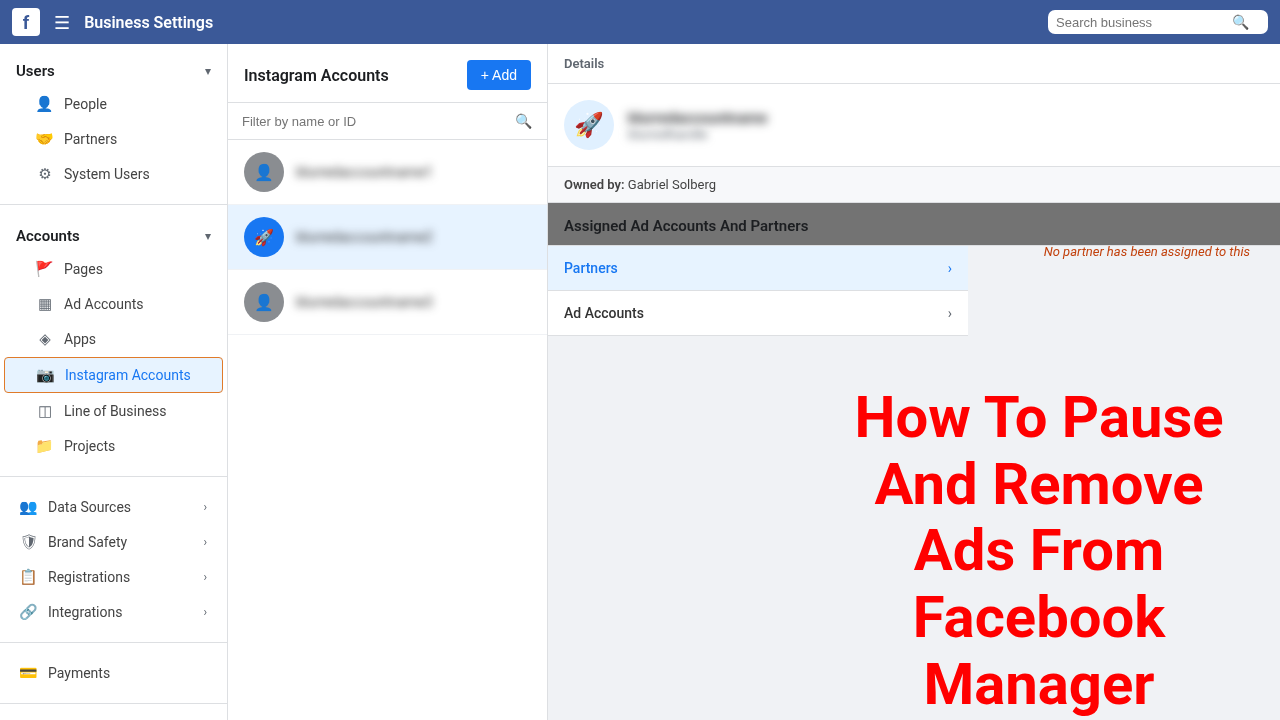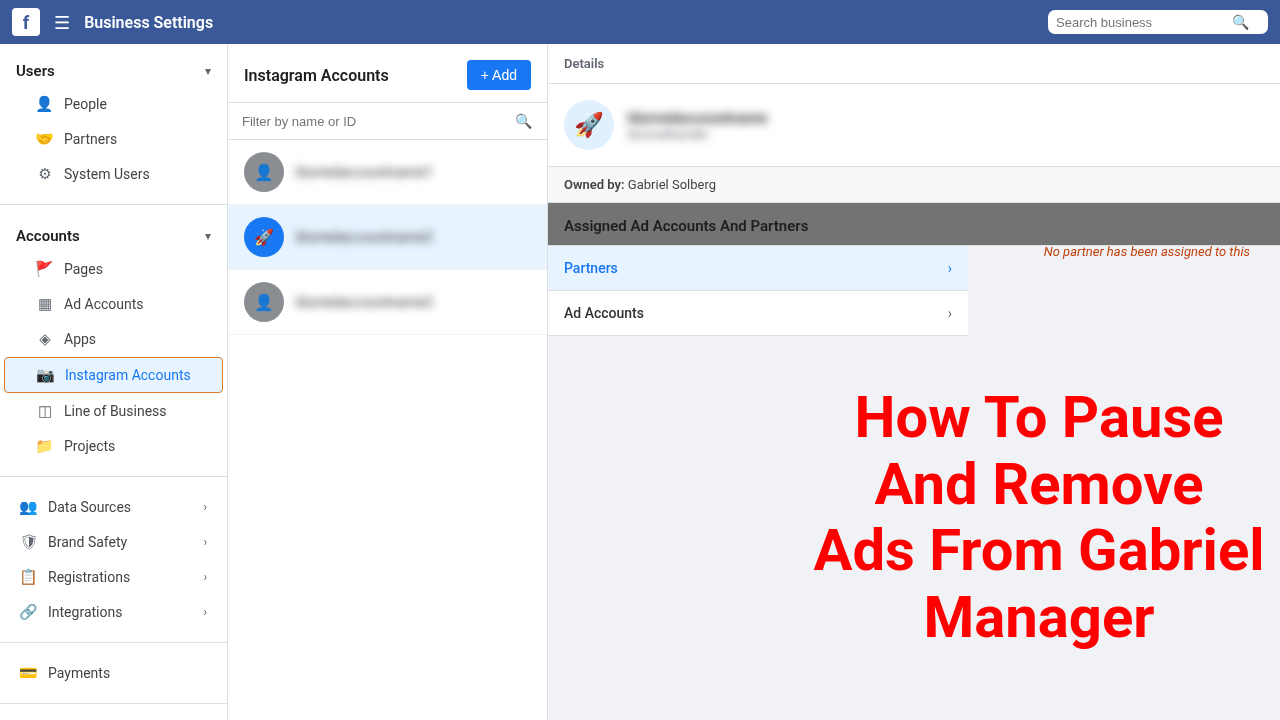--- a/index.html
+++ b/index.html
@@ -448,18 +448,18 @@
         <span class="detail-row-chevron">›</span>
       </div>
       <div class="detail-row detail-row-plain">
         <span class="detail-row-label">Ad Accounts</span>
         <span class="detail-row-chevron">›</span>
       </div>
       <span class="no-partner-msg">No partner has been assigned to this</span>
 
       <div class="overlay-text">
         <div class="overlay-title">How To Pause And Remove</div>
-        <div class="overlay-title">Ads From Gabriel</div>
+        <div class="overlay-title">Ads From Facebook</div>
         <div class="overlay-title">Manager</div>
       </div>
     </div>
   </div>
 </div>
 
 </body></html>

